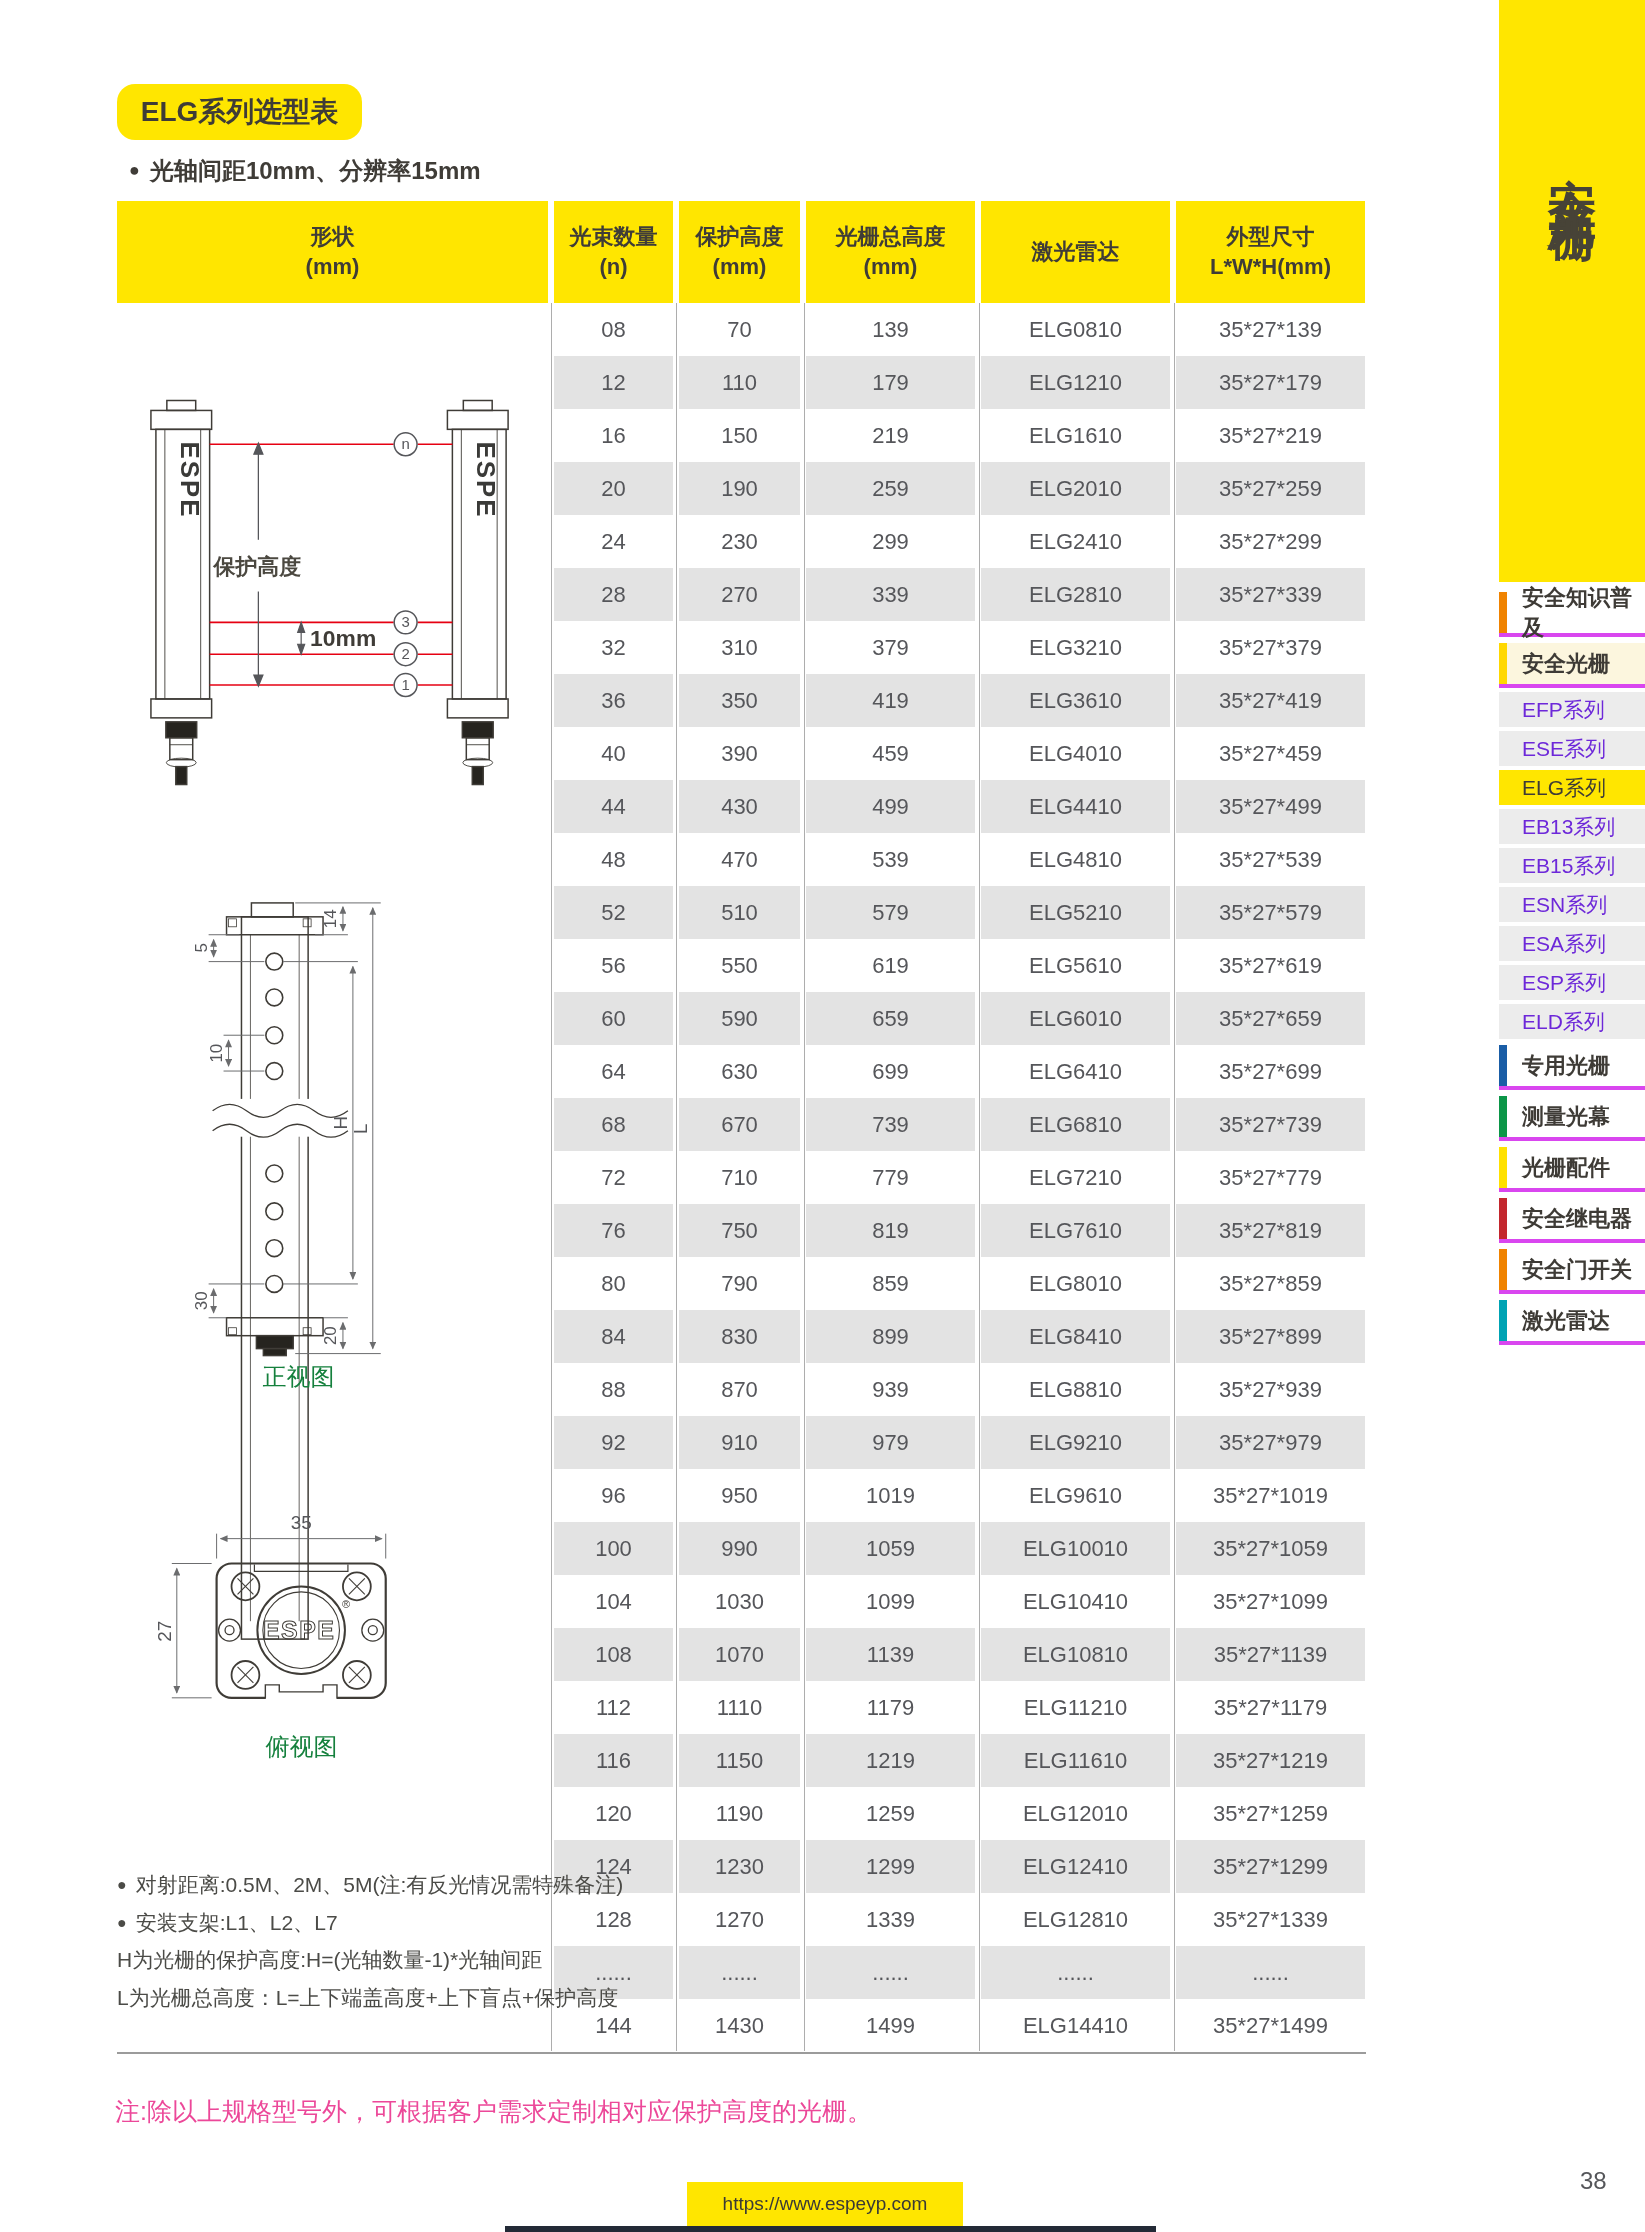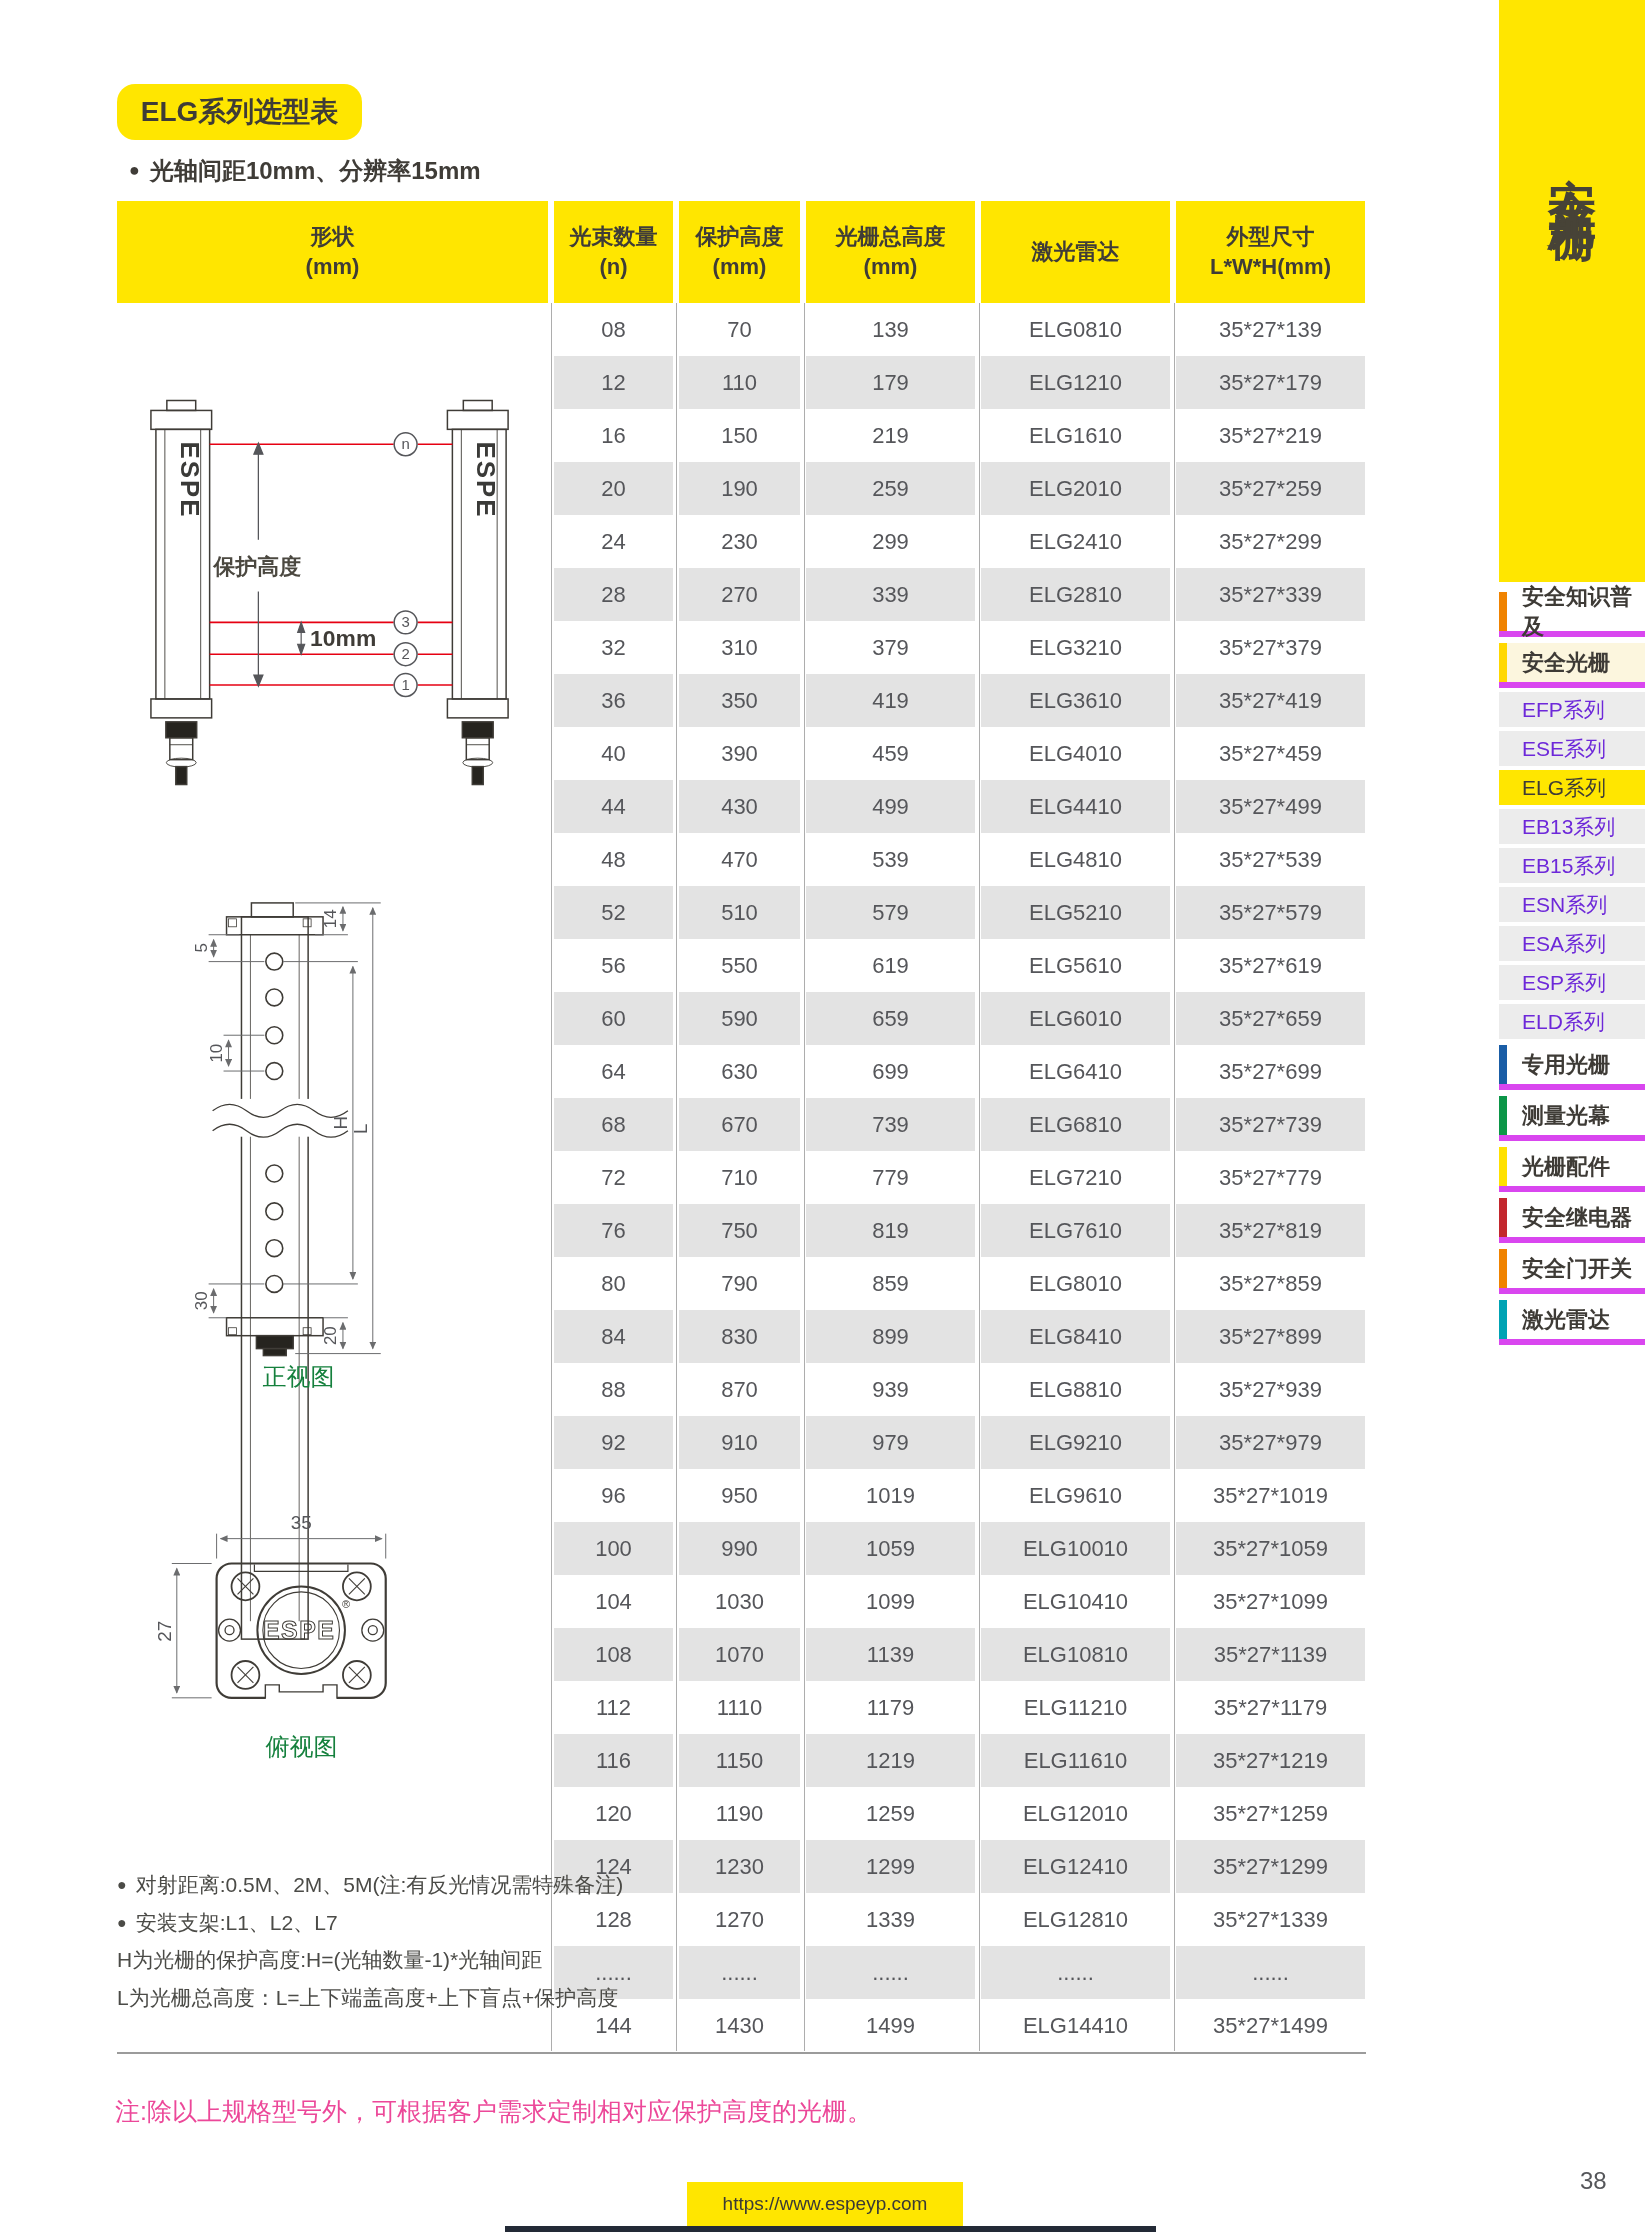--- a/index.html
+++ b/index.html
@@ -28,21 +28,21 @@
   .cap{position:absolute;width:139px;text-align:center;font-size:24px;color:#15803d;}
   .note-line{position:absolute;left:117px;font-size:21px;color:#4B4B47;white-space:nowrap;margin-top:44px;}
   .note-line .blt{margin-right:9px;font-size:16px;vertical-align:2px;}
   .page-note{position:absolute;left:115px;top:2095px;font-size:25px;color:#ec4899;white-space:nowrap;}
 
   
   .banner{position:absolute;left:1499px;top:0;width:146px;height:582px;background:#FFE600;display:flex;justify-content:center;}
   .banner-text{writing-mode:vertical-rl;margin-top:139px;font-size:48px;font-weight:bold;color:#474337;letter-spacing:12px;}
   .sidebar{position:absolute;left:1499px;top:582px;width:146px;}
   .sb-item{position:relative;display:flex;align-items:center;padding-left:23px;box-sizing:border-box;cursor:pointer;}
-  .sb-section{height:45px;margin-top:6px;background:#fff;border-bottom:6px solid #d946ef;font-size:22px;font-weight:bold;color:#3E3B36;}
+  .sb-section{height:45px;margin-top:6px;background:#fff;border-bottom:4px solid #d946ef;font-size:22px;font-weight:bold;color:#3E3B36;}
   .sb-sub{height:35px;margin-top:4px;background:#ECECEC;font-size:21px;color:#6d28d9;}
   .sb-sub.active{background:#FFE600;color:#3E3B36;}
   .sb-bar{position:absolute;left:0;top:0;bottom:0;width:8px;}
   .sidebar .sb-item:first-child{margin-top:10px;}
 
   
   .footer-badge{position:absolute;left:687px;top:2182px;width:276px;height:53px;background:#FFE600;
       display:flex;justify-content:center;padding-top:11px;box-sizing:border-box;font-size:19px;color:#3A3A35;}
   .bottom-bar{position:absolute;left:505px;top:2226px;width:651px;height:7px;background:#232A36;}
   .page-num{position:absolute;left:1580px;top:2167px;font-size:24px;color:#55565A;}

